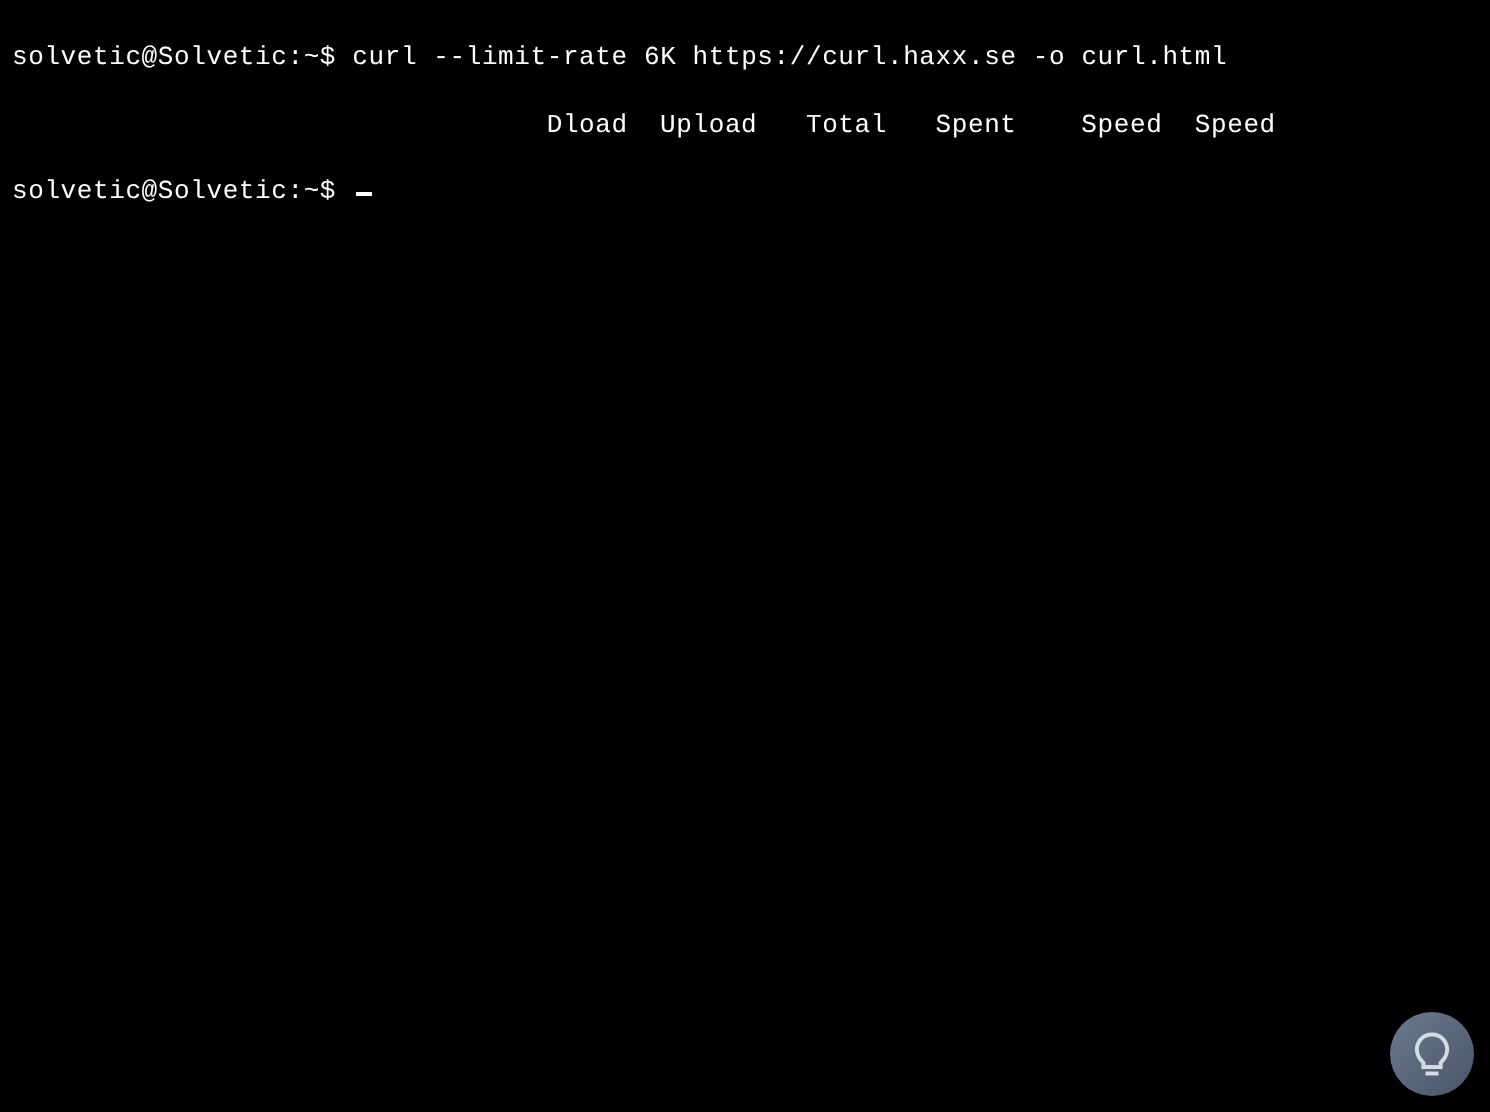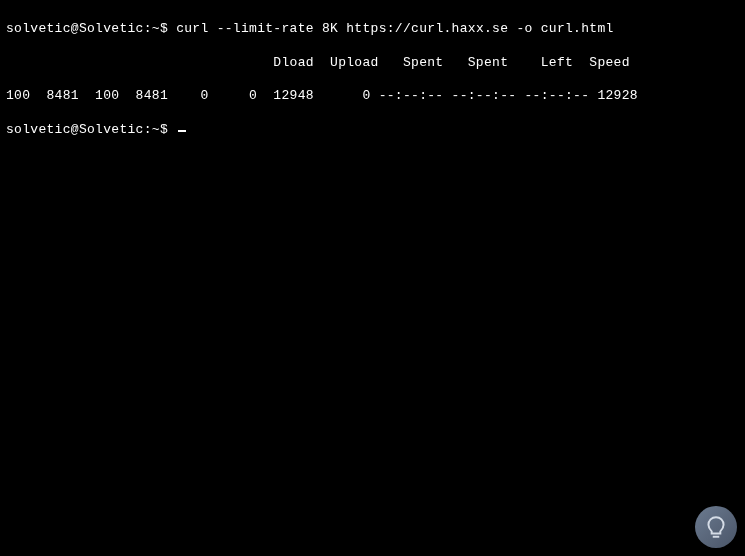--- a/index.html
+++ b/index.html
@@ -55,23 +55,22 @@
       height: 26px;
       fill: none;
       stroke: #d5dce6;
       stroke-width: 1.8;
     }
   </style>
 </head>
 <body>
 
 <div class="terminal">
-<div><span>solvetic@Solvetic:~$ </span><span>curl --limit-rate 8K https://curl.haxx.se -o curl.html</span></div>
-<div>                                 Dload  Upload   Spent   Spent    Left  Speed</div>
-<div>100  8481  100  8481    0     0  12948      0 --:--:-- --:--:-- --:--:-- 12928</div>
+<div><span>solvetic@Solvetic:~$ </span><span>curl --limit-rate 6K https://curl.haxx.se -o curl.html</span></div>
+<div>                                 Dload  Upload   Total   Spent    Speed  Speed</div>
 <div class="prompt-line"><span>solvetic@Solvetic:~$ </span><span class="cursor"></span></div>
 </div>
 
 <div class="bubble-icon">
   <svg viewBox="0 0 24 24">
     <path d="M12 3 C8 3 5 6 5 10 C5 12.5 6.5 14.5 8 16 L8 18 L16 18 L16 16 C17.5 14.5 19 12.5 19 10 C19 6 16 3 12 3 Z"></path>
     <line x1="9" y1="21" x2="15" y2="21"></line>
   </svg>
 </div>
 

